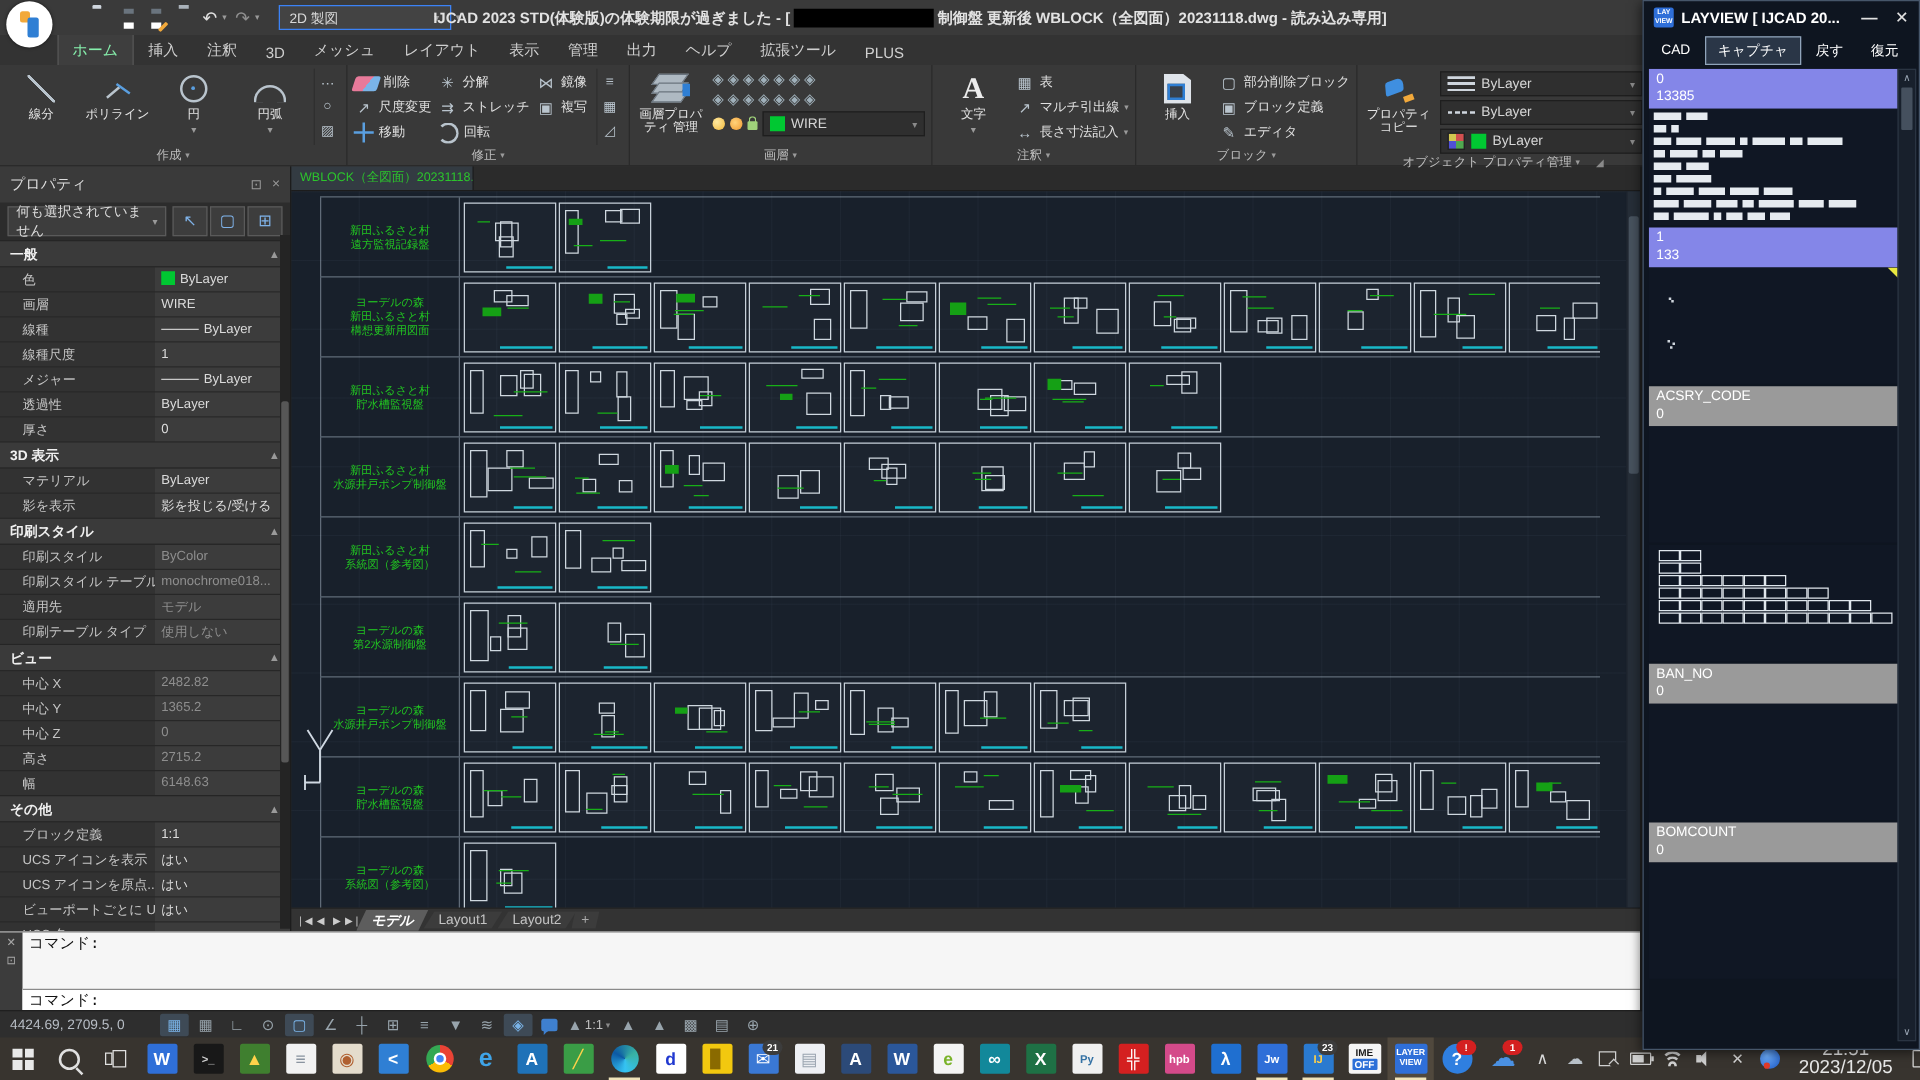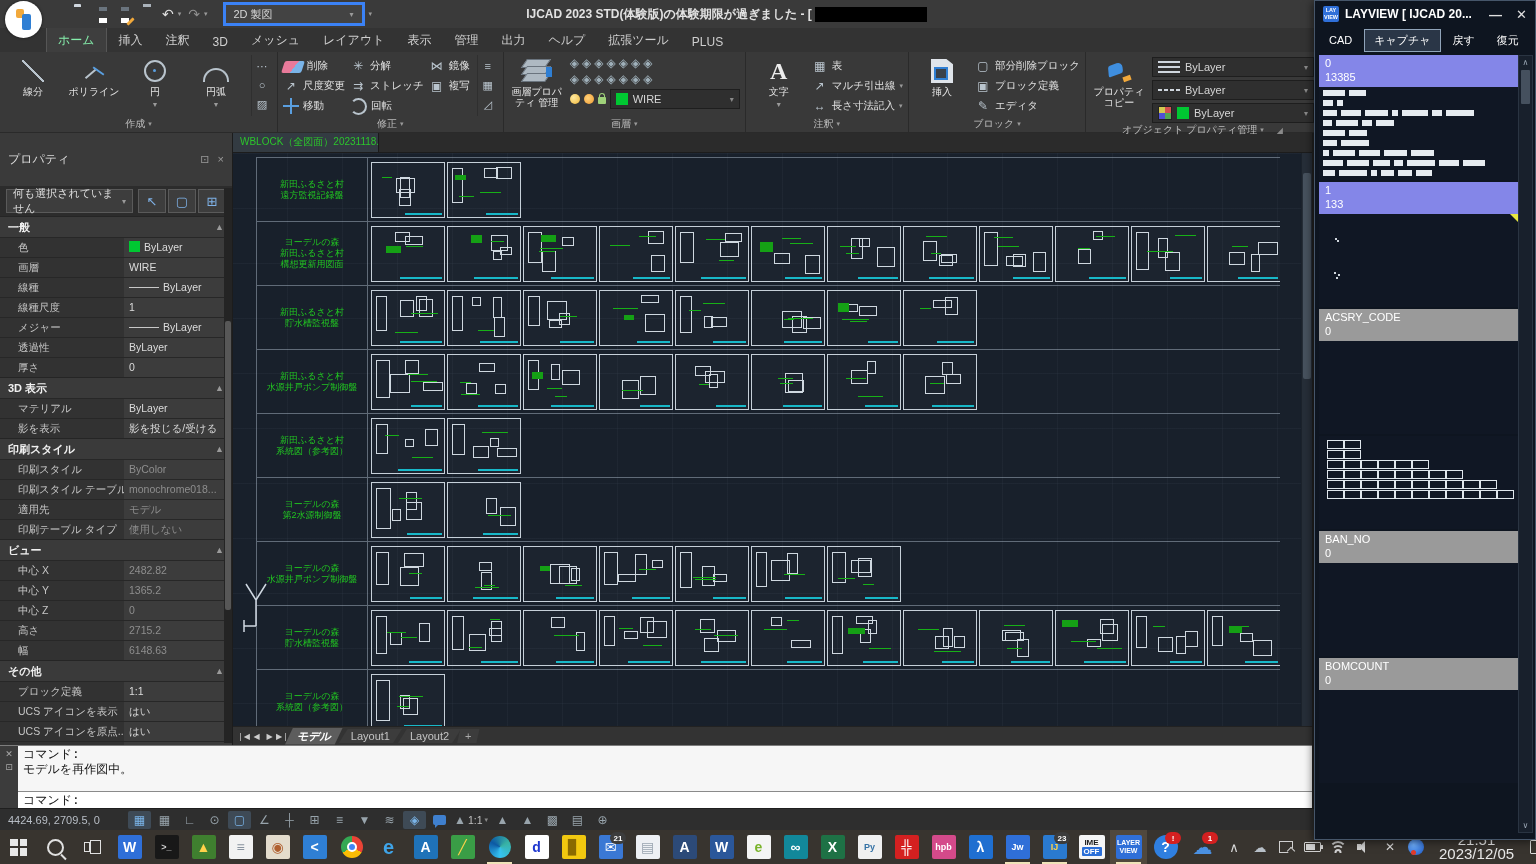--- a/index.html
+++ b/index.html
@@ -19,21 +19,21 @@
 .qi-save{width:12px;height:12px;background:#cfd6de;margin:1px;position:relative}
 .qi-save::before{content:"";position:absolute;left:2px;top:0;width:8px;height:4px;background:#6a747e}
 .qi-save::after{content:"";position:absolute;left:2px;bottom:1px;width:8px;height:5px;background:#fff}
 .qi-saveas{position:relative}
 .qi-saveas .p{position:absolute;right:-2px;bottom:-1px;width:9px;height:3px;background:#f2a93b;transform:rotate(-45deg);border-radius:1px}
 .qi-print{width:14px;height:9px;background:#cfd6de;margin-top:4px;border-radius:1px;position:relative}
 .qi-print::before{content:"";position:absolute;top:-3px;left:3px;width:8px;height:3px;background:#aab2ba}
 .qundo{color:#e0e0e0;font-size:14px;line-height:15px}
 .qredo{color:#8f8f8f;font-size:14px;line-height:15px}
 .qdd{color:#9a9a9a;font-size:7px;margin-left:-3px}
-.ws-box{display:flex;align-items:center;gap:5px;background:#434343;border:3px solid #3b82f6;padding:0 8px;height:18px;color:#d8d8d8;font-size:11px;margin-left:8px;min-width:120px}
+.ws-box{display:flex;align-items:center;gap:5px;background:#434343;border:1px solid #3b82f6;padding:0 8px;height:18px;color:#d8d8d8;font-size:11px;margin-left:8px;min-width:120px}
 .ws-box .dd{margin-left:auto;color:#9a9a9a;font-size:8px}
 .titletext{position:absolute;left:220px;right:300px;top:0;height:28px;display:flex;align-items:center;justify-content:center;color:#e2e2e2;font-size:12px;font-weight:bold;pointer-events:none;white-space:nowrap}
 .redact{display:inline-block;width:112px;height:15px;background:#000;margin:0 3px;vertical-align:middle}
 
 
 .ribbontabs{position:absolute;top:28px;left:0;right:0;height:24px;background:#333;display:flex;align-items:flex-end;padding-left:46px;gap:1px;z-index:4}
 .rtab{padding:4px 11px 3px;font-size:12px;color:#cfcfcf}
 .rtab.active{background:#3e3e3e;color:#86efac;border:1px solid #565656;border-bottom:none}
 
 
@@ -89,21 +89,21 @@
 .lock::before{content:"";position:absolute;left:1px;top:-4px;width:4px;height:4px;border:1.5px solid #9fd27a;border-bottom:none;border-radius:4px 4px 0 0}
 .sw{width:12px;height:12px;background:#00c832;display:inline-block;flex:none}
 .chiprow{display:flex;gap:3px}
 .chip{color:#9fb0ba;font-size:12px;line-height:13px}
 .combo{display:flex;align-items:center;background:#2f2f2f;border:1px solid #1e1e1e;height:18px;padding:0 5px;color:#d6d6d6;font-size:11px;gap:5px}
 .combo .dd{margin-left:auto;color:#8a8a8a;font-size:8px}
 .layerstack{display:flex;flex-direction:column;gap:3px;justify-content:flex-start;padding-top:2px}
 
 
 .props{position:absolute;left:0;top:132px;width:232px;bottom:119px;background:#2c2c2c;border-right:1px solid #1c1c1c;display:flex;flex-direction:column;z-index:2}
-.props-h{height:22px;background:#3a3a3a;color:#dcdcdc;font-size:12px;display:flex;align-items:center;padding:16px 8px;flex:none}
+.props-h{height:22px;background:#3a3a3a;color:#dcdcdc;font-size:12px;display:flex;align-items:center;padding:4px 8px;flex:none}
 .props-h .hic{margin-left:auto;color:#9a9a9a;font-size:11px;display:flex;gap:8px}
 .props-sel{height:30px;display:flex;align-items:center;gap:3px;padding:0 6px;flex:none}
 .sel-combo{width:118px;height:22px;background:#3d3d3d;border:1px solid #5a5a5a;color:#ddd;font-size:11px;display:flex;align-items:center;padding:0 6px;justify-content:space-between}
 .sel-combo .dd{color:#9a9a9a;font-size:8px}
 .sel-btn{width:26px;height:22px;background:#3d3d3d;border:1px solid #5a5a5a;color:#7fb2e8;font-size:13px;display:flex;align-items:center;justify-content:center;margin-left:2px}
 .psections{flex:1;overflow:hidden;position:relative}
 .psec-h{height:20px;background:#3a3a3a;color:#f0f0f0;font-size:11px;font-weight:bold;display:flex;align-items:center;padding:0 8px;justify-content:space-between;border-top:1px solid #252525}
 .psec-h .ar{color:#9a9a9a;font-size:9px}
 .prow{height:19px;display:flex;font-size:10.5px;border-top:1px solid #272727}
 .prow .k{width:104px;background:#323232;color:#c6c6c6;padding:3px 2px 0 18px;white-space:nowrap;overflow:hidden;flex:none}
@@ -240,20 +240,21 @@
         <span class="qdd">▾</span>
       <span class="ws-box">
           <span>2D 製図</span>
           <span class="dd">▾</span>
         </span>
       <span class="qdd">▾</span>
     </div>
     <div class="titletext">
       <span>IJCAD 2023 STD(体験版)の体験期限が過ぎました - [</span>
         <span class="redact"></span>
+        <span>制御盤 更新後 WBLOCK（全図面）20231118.dwg - 読み込み専用]</span>
     </div>
   </header>
 
   <nav class="ribbontabs" id="ribbonTabs">
       <div class="rtab active">ホーム</div>
       <div class="rtab">挿入</div>
       <div class="rtab">注釈</div>
       <div class="rtab">3D</div>
       <div class="rtab">メッシュ</div>
       <div class="rtab">レイアウト</div>
@@ -1249,21 +1250,20 @@
   </main>
 
   <section class="cmd">
     <div class="cmd-side">
       <span>✕</span>
       <span>⊡</span>
     </div>
     <div class="cmd-main">
       <div class="cmd-hist" id="cmdLines">
           <div>コマンド:</div>
-          <div>モデルを再作図中。</div>
         </div>
       <div class="cmd-prompt">
           <span>コマンド:</span>
         </div>
     </div>
   </section>
 
   <footer class="status">
     <span class="coords">4424.69, 2709.5, 0</span>
     <div id="statusIcons" style="display:flex;gap:2px;align-items:center">

